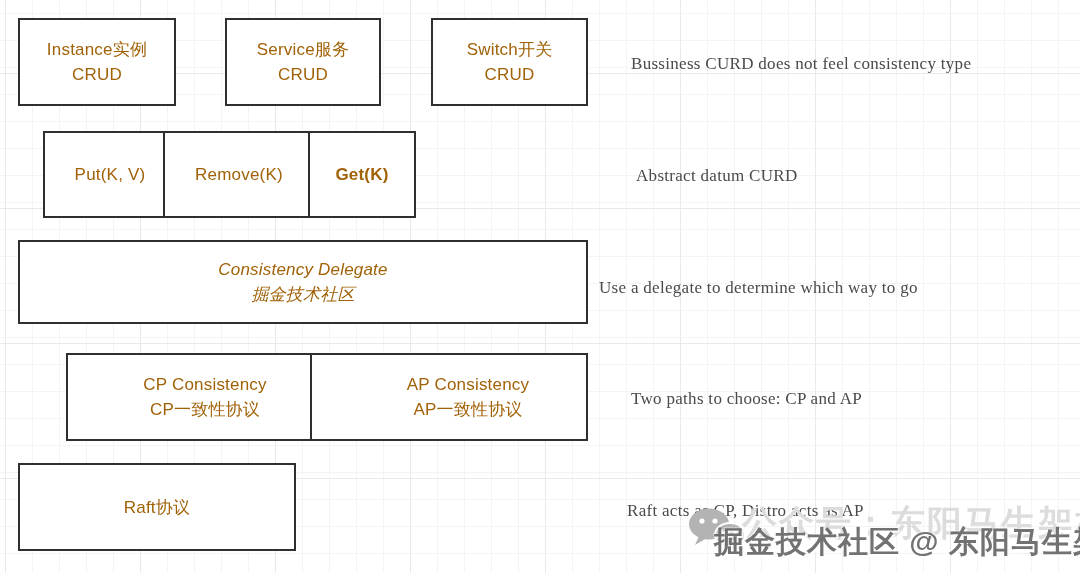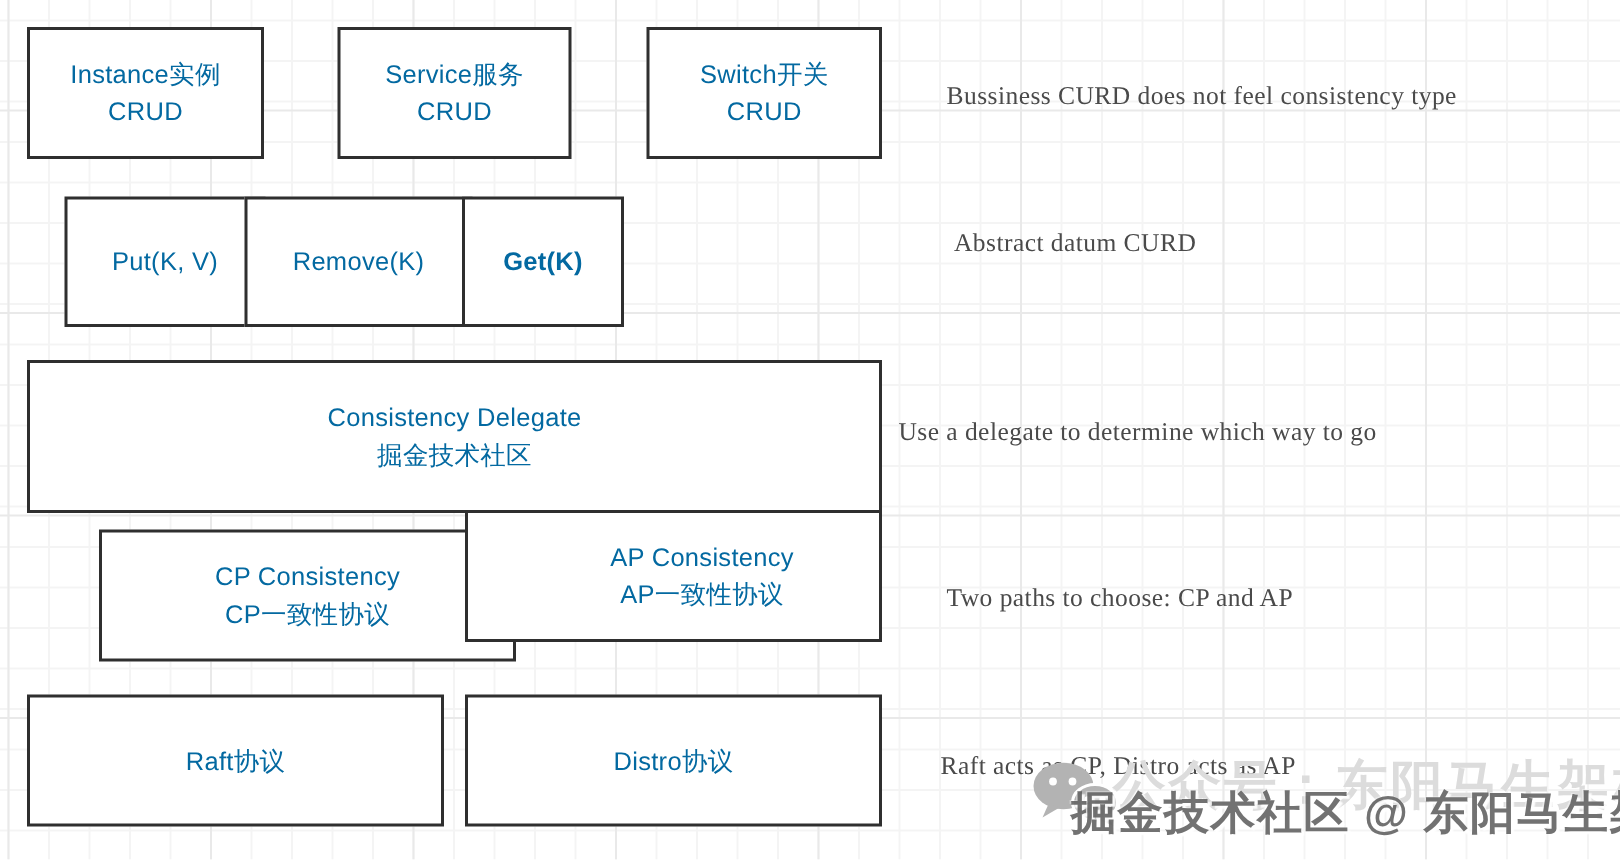--- a/index.html
+++ b/index.html
@@ -25,21 +25,21 @@
   .box {
     position: absolute;
     box-sizing: border-box;
     background: #ffffff;
     border: 2.5px solid #2f2f2f;
     display: flex;
     flex-direction: column;
     align-items: center;
     justify-content: center;
     text-align: center;
-    color: #0369a1;
+    color: #a16207;
     font-size: 17px;
     line-height: 25px;
     letter-spacing: 0.2px;
   }
   .box span { display: block; }
   .note {
     position: absolute;
     color: #4a4a4a;
     font-size: 17px;
     white-space: nowrap;
@@ -96,43 +96,40 @@
 
   <div class="box" style="left:18px; top:131px; width:134px; height:87px;margin-left:25px;">
     <span>Put(K, V)</span>
   </div>
   <div class="box" style="left:163px; top:131px; width:152px; height:87px;">
     <span>Remove(K)</span>
   </div>
   <div class="box" style="left:308px; top:131px; width:108px; height:87px;font-weight:bold;">
     <span>Get(K)</span>
   </div>
-  <div class="note" style="left:636px; top:152px;">Abstract datum CURD</div>
+  <div class="note" style="left:636px; top:166px;">Abstract datum CURD</div>
 
-  <div class="box" style="left:18px; top:240px; width:570px; height:102px;">
+  <div class="box" style="left:18px; top:240px; width:570px; height:84px;font-style:italic;">
     <span>Consistency Delegate</span>
     <span>掘金技术社区</span>
   </div>
   <div class="note" style="left:599px; top:278px;">Use a delegate to determine which way to go</div>
 
   <div class="box" style="left:18px; top:353px; width:278px; height:88px;margin-left:48px;">
     <span>CP Consistency</span>
     <span>CP一致性协议</span>
   </div>
-  <div class="box" style="left:310px; top:340px; width:278px; height:88px;padding-left:38px;">
+  <div class="box" style="left:310px; top:353px; width:278px; height:88px;padding-left:38px;">
     <span>AP Consistency</span>
     <span>AP一致性协议</span>
   </div>
   <div class="note" style="left:631px; top:389px;">Two paths to choose: CP and AP</div>
 
   <div class="box" style="left:18px; top:463px; width:278px; height:88px;">
     <span>Raft协议</span>
-  </div>
-  <div class="box" style="left:310px; top:463px; width:278px; height:88px;">
-    <span>Distro协议</span>
   </div>
   <div class="note" style="left:627px; top:501px;">Raft acts as CP, Distro acts as AP</div>
 
   <div class="wm-faint">公众号：东阳马生架构</div>
   <svg class="wm-icon" viewBox="0 0 60 46">
 
     <ellipse cx="22" cy="17" rx="20" ry="15.5" fill="#b3b3b3"></ellipse>
     <path d="M12 29 L8 38 L20 31 Z" fill="#b3b3b3"></path>
     <circle cx="15" cy="14" r="2.6" fill="#ffffff"></circle>
     <circle cx="28" cy="14" r="2.6" fill="#ffffff"></circle>

